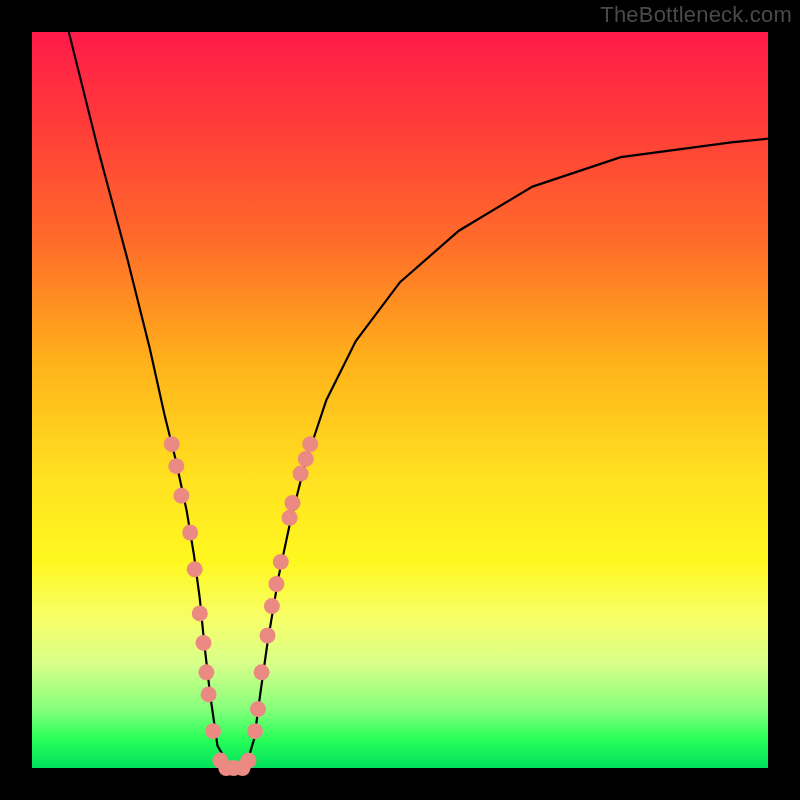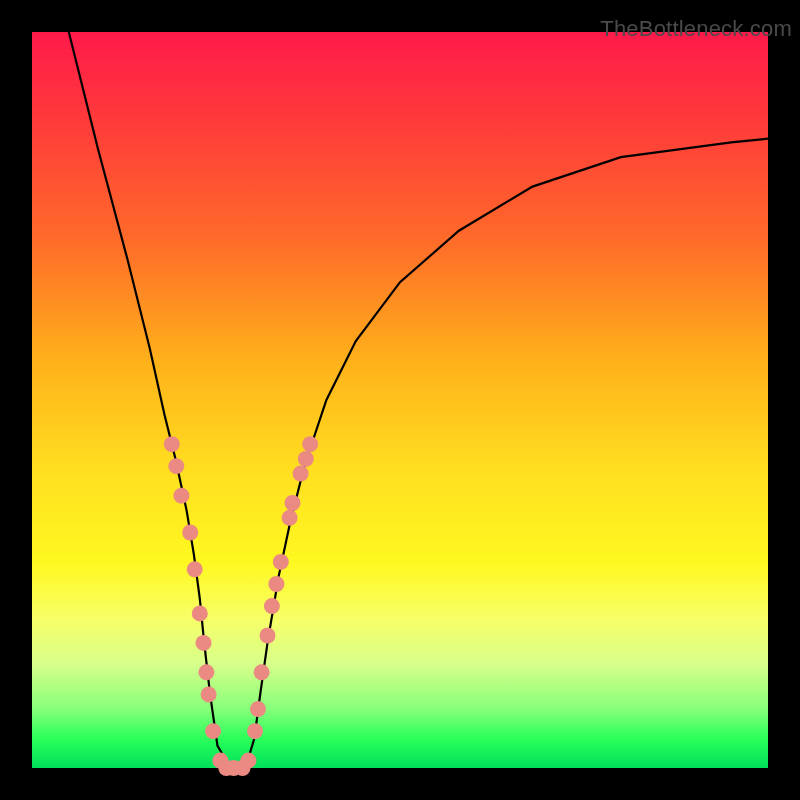--- a/index.html
+++ b/index.html
@@ -32,21 +32,21 @@
       #ffe020 60%,
       #fff820 72%,
       #f6ff6a 80%,
       #d6ff8a 86%,
       #86ff7a 92%,
       #2aff5a 96%,
       #00e05a 100%);
   }
   .watermark {
     position: absolute;
-    top: 16px;
+    top: 2px;
     right: 8px;
     font-family: Arial, Helvetica, sans-serif;
     font-size: 22px;
     color: #4a4a4a;
     letter-spacing: 0.2px;
     user-select: none;
   }
   svg.curve {
     position: absolute;
     left: 0;

